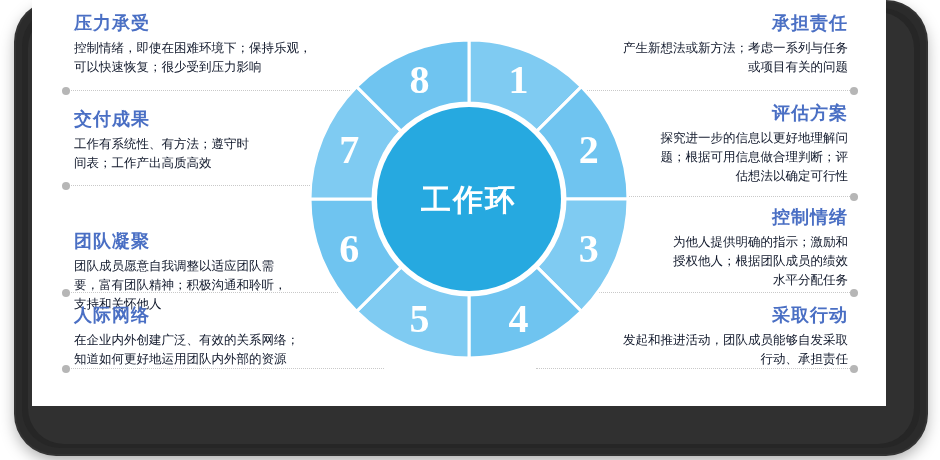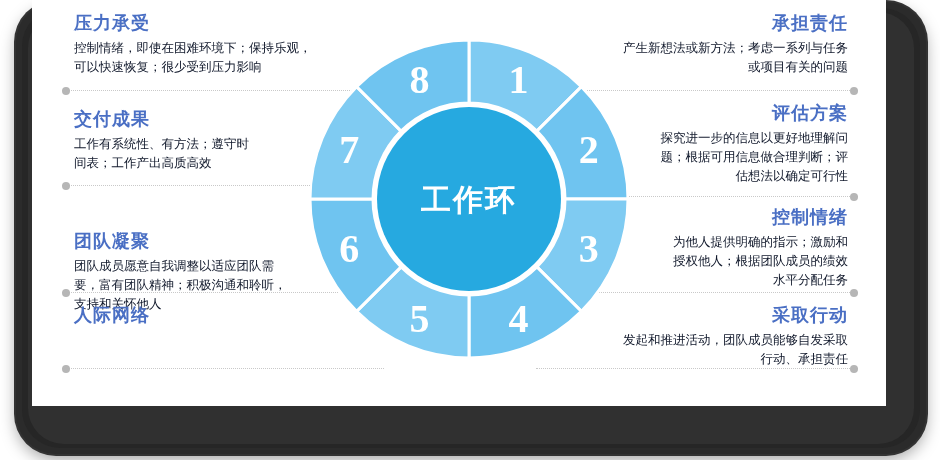--- a/index.html
+++ b/index.html
@@ -143,20 +143,22 @@
         <div class="body">团队成员愿意自我调整以适应团队需
 要，富有团队精神；积极沟通和聆听，
 支持和关怀他人</div>
       </div>
       <div class="sep sep-left" style="top:292px;">
         <span class="dot"></span>
       </div>
 
       <div class="block" style="top:304px;">
         <div class="title">人际网络</div>
+        <div class="body">在企业内外创建广泛、有效的关系网络；
+知道如何更好地运用团队内外部的资源</div>
       </div>
       <div class="sep sep-left" style="top:368px;">
         <span class="dot"></span>
       </div>
 
     </div>
 
     <div class="col col-right">
 
       <div class="block" style="top:12px;">

